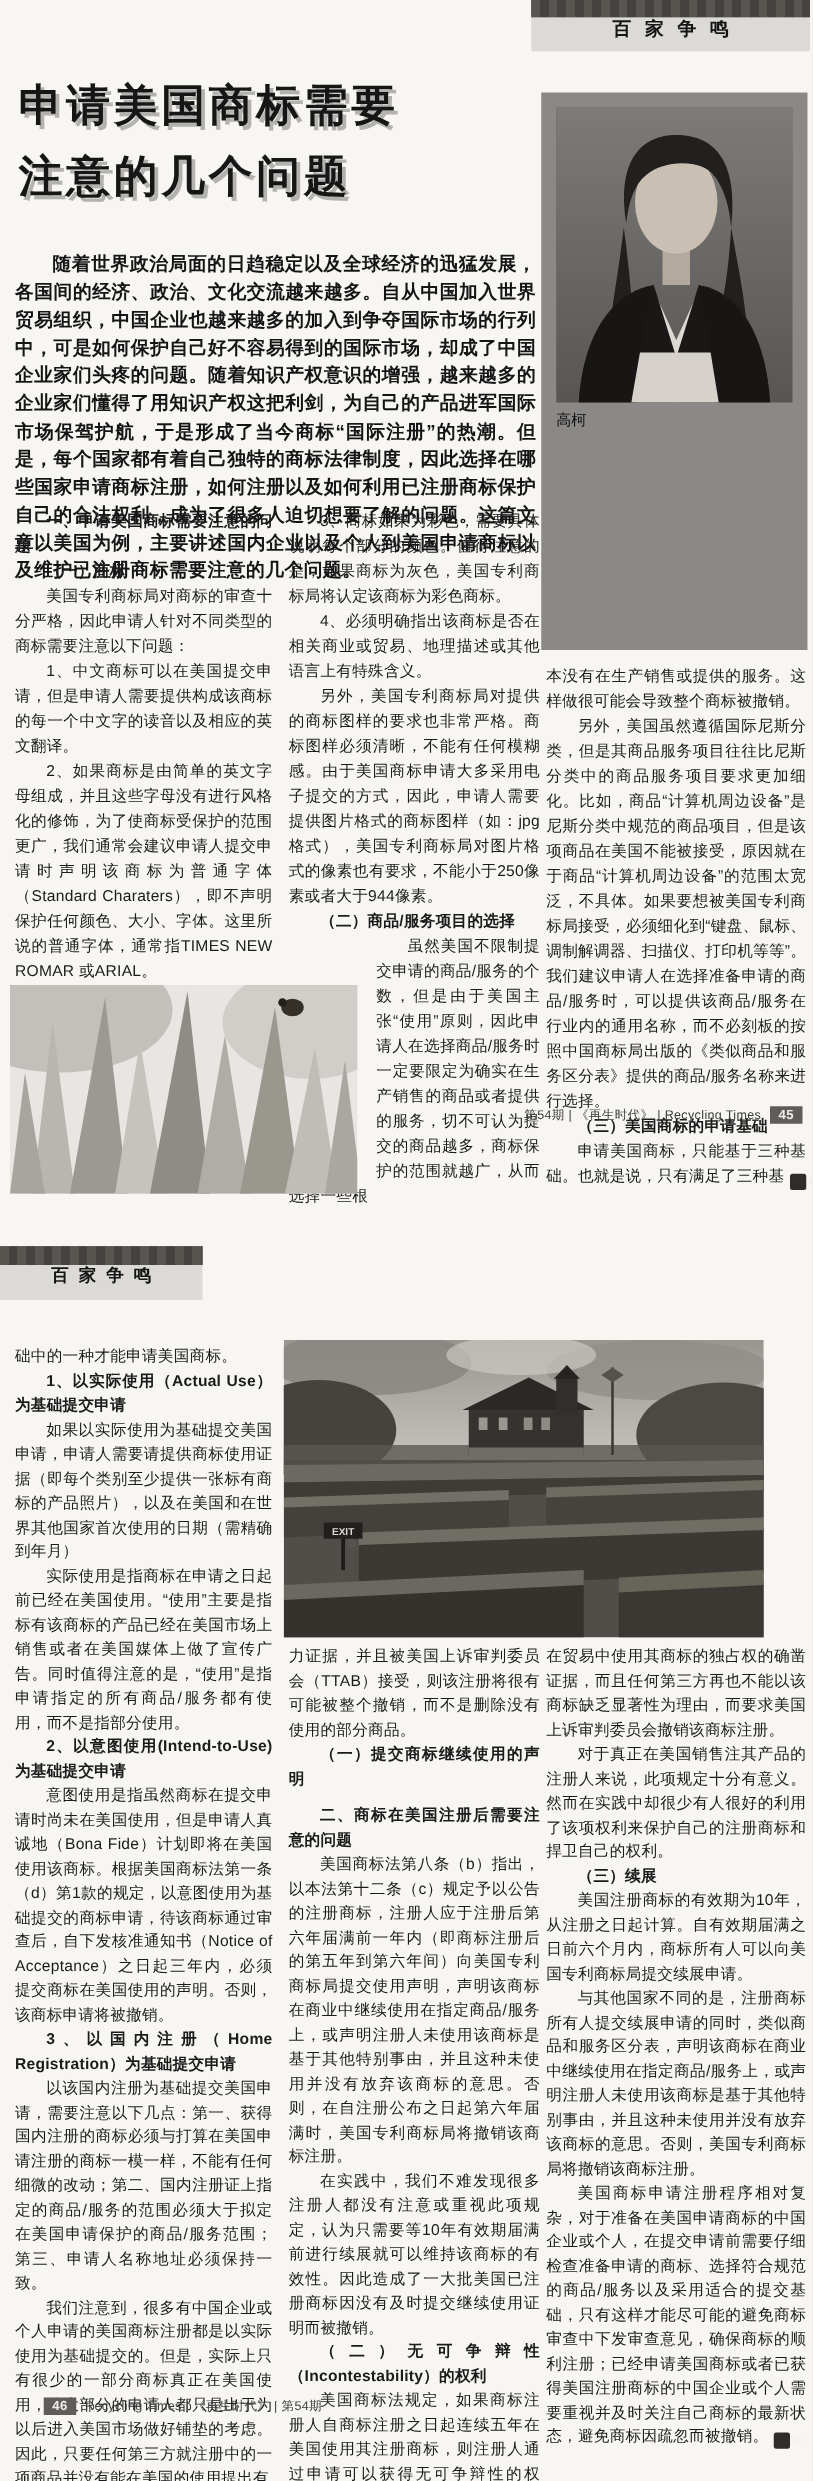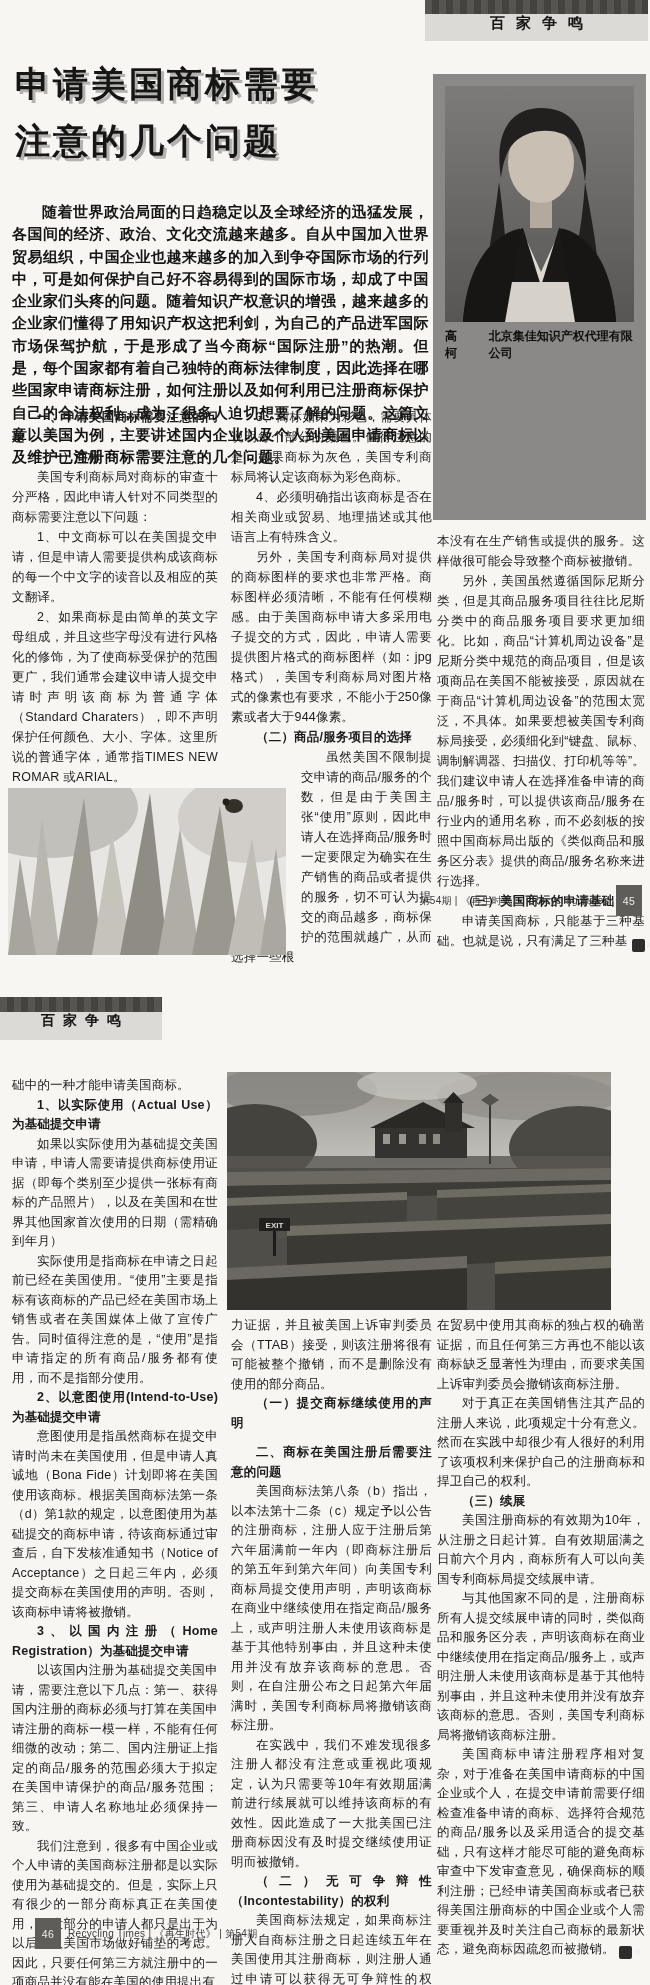--- a/index.html
+++ b/index.html
@@ -24,21 +24,21 @@
     font-weight:bold;letter-spacing:3px;color:#161616;
     text-shadow:3px 3px 0 #b4b2ae;}
   .intro{position:absolute;left:12px;top:201px;width:417px;margin:0;
     font-size:15px;line-height:22.3px;font-weight:bold;letter-spacing:.4px;
     text-align:justify;text-indent:2em;color:#151515;}
   
   .author-box{position:absolute;left:433px;top:74px;width:213px;height:446px;
     background:#8b8987;box-sizing:border-box;}
   .portrait{display:block;margin:12px auto 0;width:189px;height:236px;background:#6a6866;}
   .caption{display:flex;gap:23px;align-items:baseline;padding:6px 12px 0;
-    font-size:12px;font-weight:bold;color:#0e0e0e;}
+    font-size:12px;font-weight:normal;color:#0e0e0e;}
   .bio{margin:20px 13px 0;font-size:12.5px;line-height:21.5px;
     text-align:justify;text-indent:2em;color:#121212;}
   
   .col{position:absolute;font-size:12.5px;line-height:20px;letter-spacing:.2px;
     text-align:justify;color:#1b1b1b;}
   .col p{margin:0;text-indent:2em;}
   .col p.cont{text-indent:0;}
   .col p.h{font-weight:bold;}
   .col p.gap{margin-top:10px;}
   .col-l1{left:12px;top:407px;width:206px;}
@@ -56,22 +56,22 @@
   .jumpbox,.endbox{display:inline-flex;width:13px;height:13px;margin-left:4px;
     background:#2e2d2b;color:#f1efec;align-items:center;justify-content:center;
     font-size:8px;font-weight:bold;vertical-align:-2px;border-radius:2px;}
   .endbox{font-size:9px;}
   
   .footer{position:absolute;display:flex;align-items:center;gap:7px;
     font-size:10px;color:#3a3a3a;letter-spacing:.3px;}
   .footer1{top:885px;right:8px;}
   .footer2{top:1918px;left:35px;}
   .pagebox{display:inline-flex;align-items:center;justify-content:center;
-    min-width:20px;height:31px;padding:0 3px;background:#5f5d5a;color:#efedea;
-    font-size:10.5px;font-weight:normal;}
+    min-width:20px;height:14px;padding:0 3px;background:#5f5d5a;color:#efedea;
+    font-size:10.5px;font-weight:bold;}
 </style>
 </head>
 <body>
 
 <div class="sheet">
 
   <section>
     <div class="badge-dark b1d"></div>
     <div class="badge-light b1l">
       <span>百家争鸣</span>
@@ -97,21 +97,20 @@
         <path d="M140,96 C146,130 150,150 152,170 L134,150 C138,126 139,110 140,96 Z" fill="#22201f"></path>
         <path d="M76,142 L96,186 L116,142 L128,150 L96,236 L64,150 Z" fill="#ddd8d1"></path>
         <path d="M18,236 C22,172 52,146 78,142 L96,200 L64,236 Z" fill="#191817"></path>
         <path d="M171,236 C167,172 140,146 114,142 L96,200 L128,236 Z" fill="#191817"></path>
         <rect x="60" y="196" width="72" height="40" fill="#d6d1ca"></rect>
         <path d="M18,236 C22,176 50,150 76,144 L60,236 Z" fill="#171615"></path>
         <path d="M171,236 C167,176 141,150 115,144 L130,236 Z" fill="#171615"></path>
       </svg>
       <div class="caption">
         <span>高柯</span>
-        <span>北京集佳知识产权代理有限公司</span>
       </div>
     </aside>
 
     <div class="col col-l1">
       <p class="h">一、申请美国商标需要注意的问题</p>
       <p class="h">（一）商标</p>
       <p>美国专利商标局对商标的审查十分严格，因此申请人针对不同类型的商标需要注意以下问题：</p>
       <p>1、中文商标可以在美国提交申请，但是申请人需要提供构成该商标的每一个中文字的读音以及相应的英文翻译。</p>
       <p>2、如果商标是由简单的英文字母组成，并且这些字母没有进行风格化的修饰，为了使商标受保护的范围更广，我们通常会建议申请人提交申请时声明该商标为普通字体（Standard Charaters），即不声明保护任何颜色、大小、字体。这里所说的普通字体，通常指TIMES NEW ROMAR 或ARIAL。</p>
     </div>

